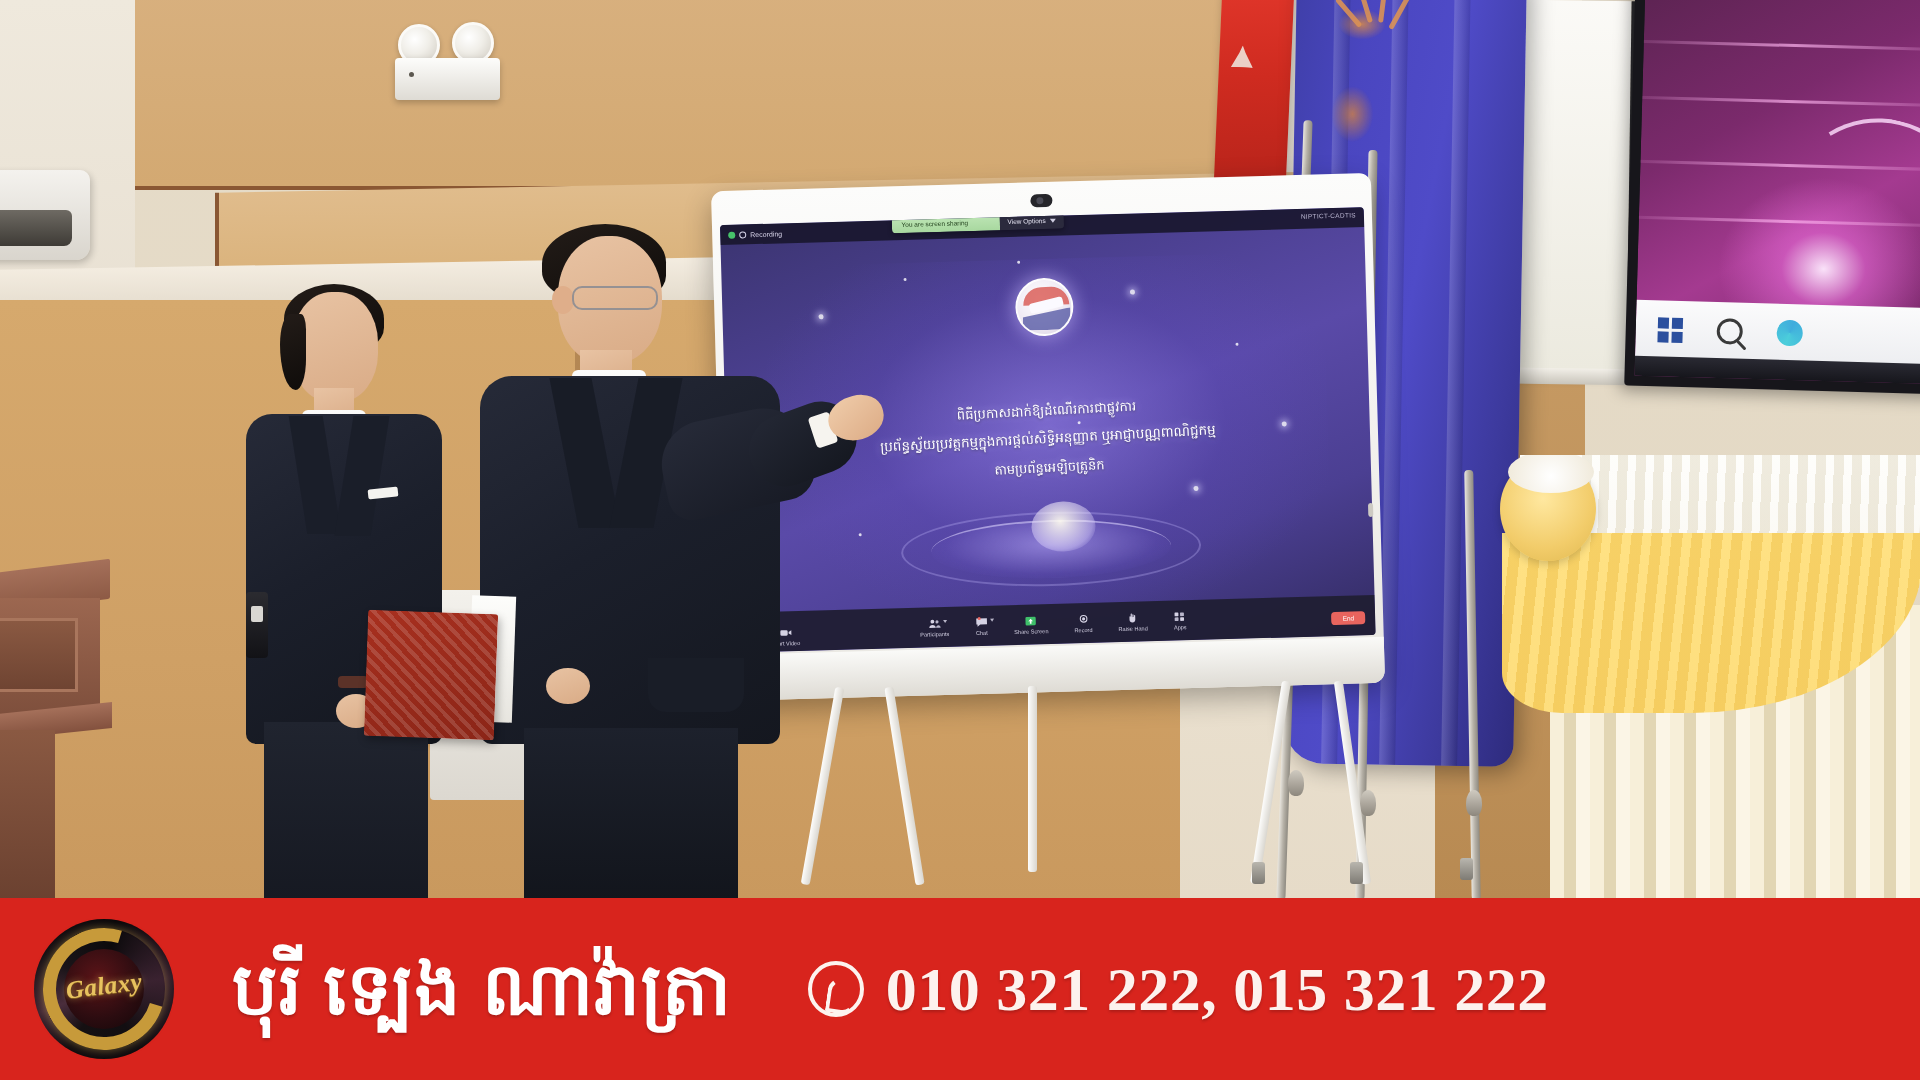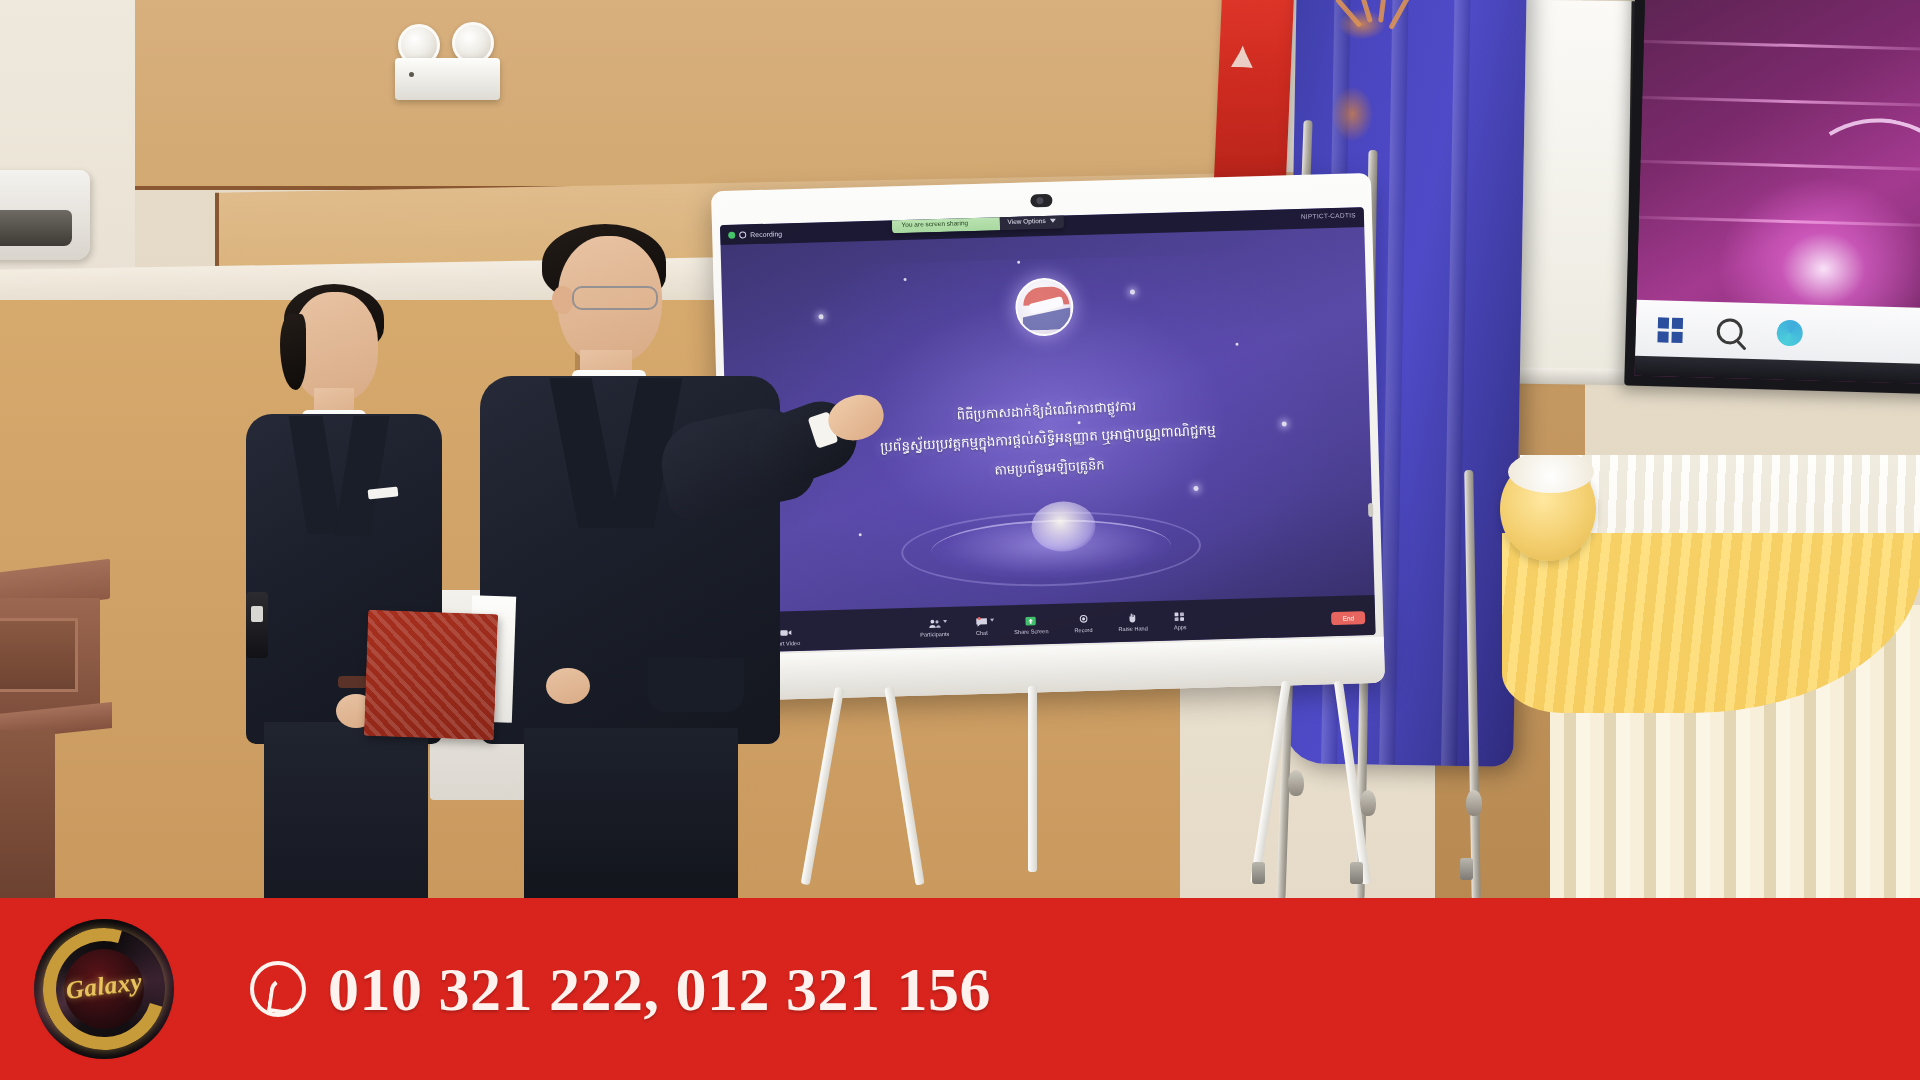--- a/index.html
+++ b/index.html
@@ -731,20 +731,21 @@
     <div class="folder"></div>
   </div>
 
   <div class="banner">
     <div class="banner-logo">
       <span class="ring-g"></span>
       <span class="ring-inner"></span>
       <span class="galaxy-word">Galaxy</span>
     </div>
 
+    <div class="banner-khmer">បុរី ទ្បេង ណាវ៉ាត្រា</div>
 
     <div class="banner-phone">
       <span class="phone-ico"></span>
-      <span class="phone-nums">010 321 222, 012 321 156</span>
+      <span class="phone-nums">010 321 222, 015 321 222</span>
     </div>
   </div>
 
 </div>
 
 </body></html>

